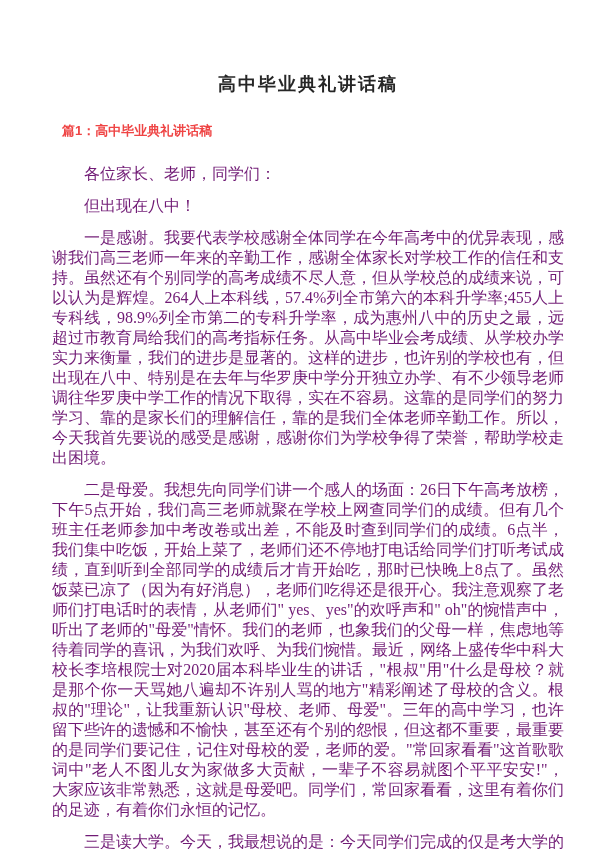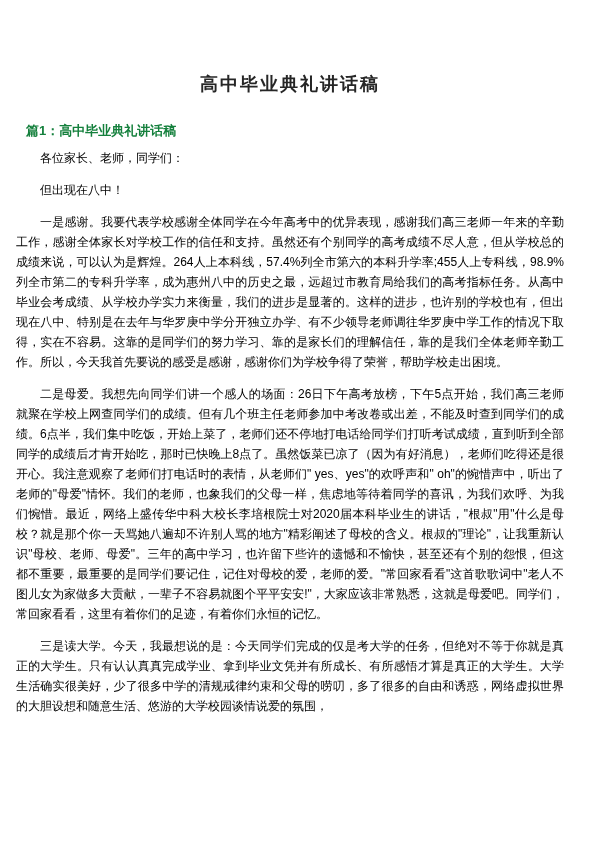--- a/index.html
+++ b/index.html
@@ -5,46 +5,47 @@
   * { margin: 0; padding: 0; box-sizing: border-box; }
   html, body { width: 600px; background: #ffffff; }
   body {
     font-family: "Liberation Sans", "DejaVu Sans", sans-serif;
     -webkit-font-smoothing: antialiased;
   }
   .page {
     width: 600px;
     height: 849px;
     background: #ffffff;
-    padding: 72px 36px 0 16px;
+    padding: 72px 36px 0 52px;
     overflow: hidden;
   }
   .doc-title {
     font-size: 18px;
     font-weight: bold;
     color: #262626;
     text-align: center;
     letter-spacing: 2px;
     margin-bottom: 26px;
   }
   .section-heading {
     font-size: 13px;
     font-weight: bold;
-    color: #15803d;
+    color: #ef4444;
     padding-left: 10px;
-    margin-bottom: 8px;
+    margin-bottom: 24px;
   }
   .doc-body p {
-    font-size: 12px;
+    font-size: 16px;
     line-height: 20px;
-    color: #000000;
+    color: #701a75;
     text-align: justify;
     text-indent: 2em;
     margin-bottom: 12px;
     word-break: break-all;
+    font-family: Liberation Serif, serif;
   }
 </style>
 </head>
 <body>
 
 <div class="page">
   <h1 class="doc-title">高中毕业典礼讲话稿</h1>
 
   <h2 class="section-heading">篇1：高中毕业典礼讲话稿</h2>
 

